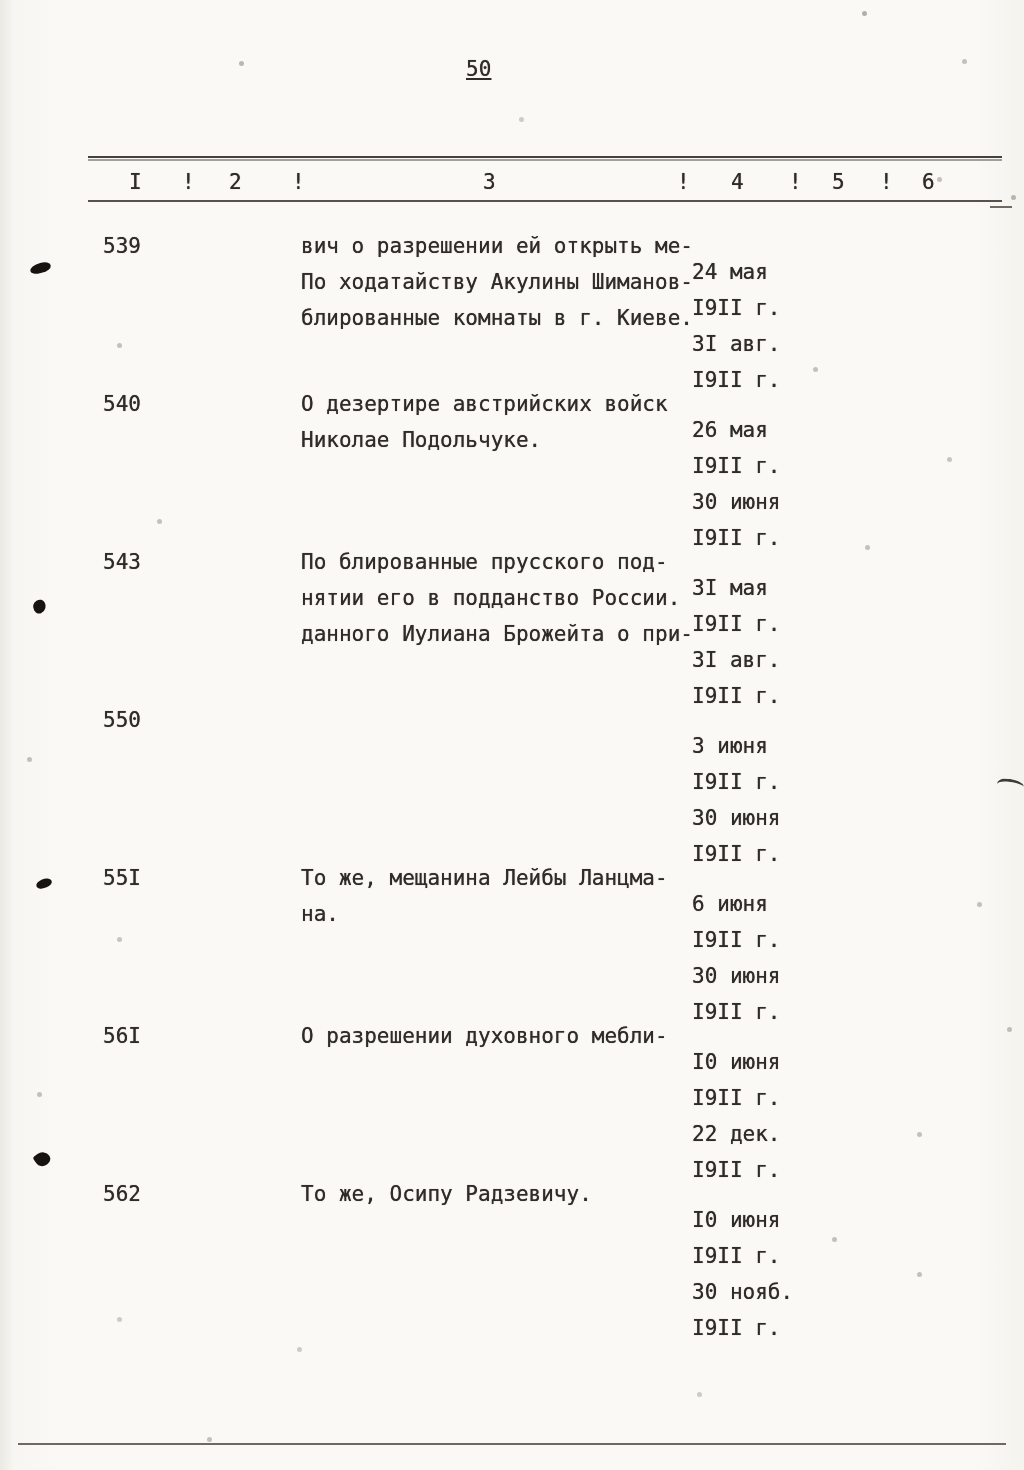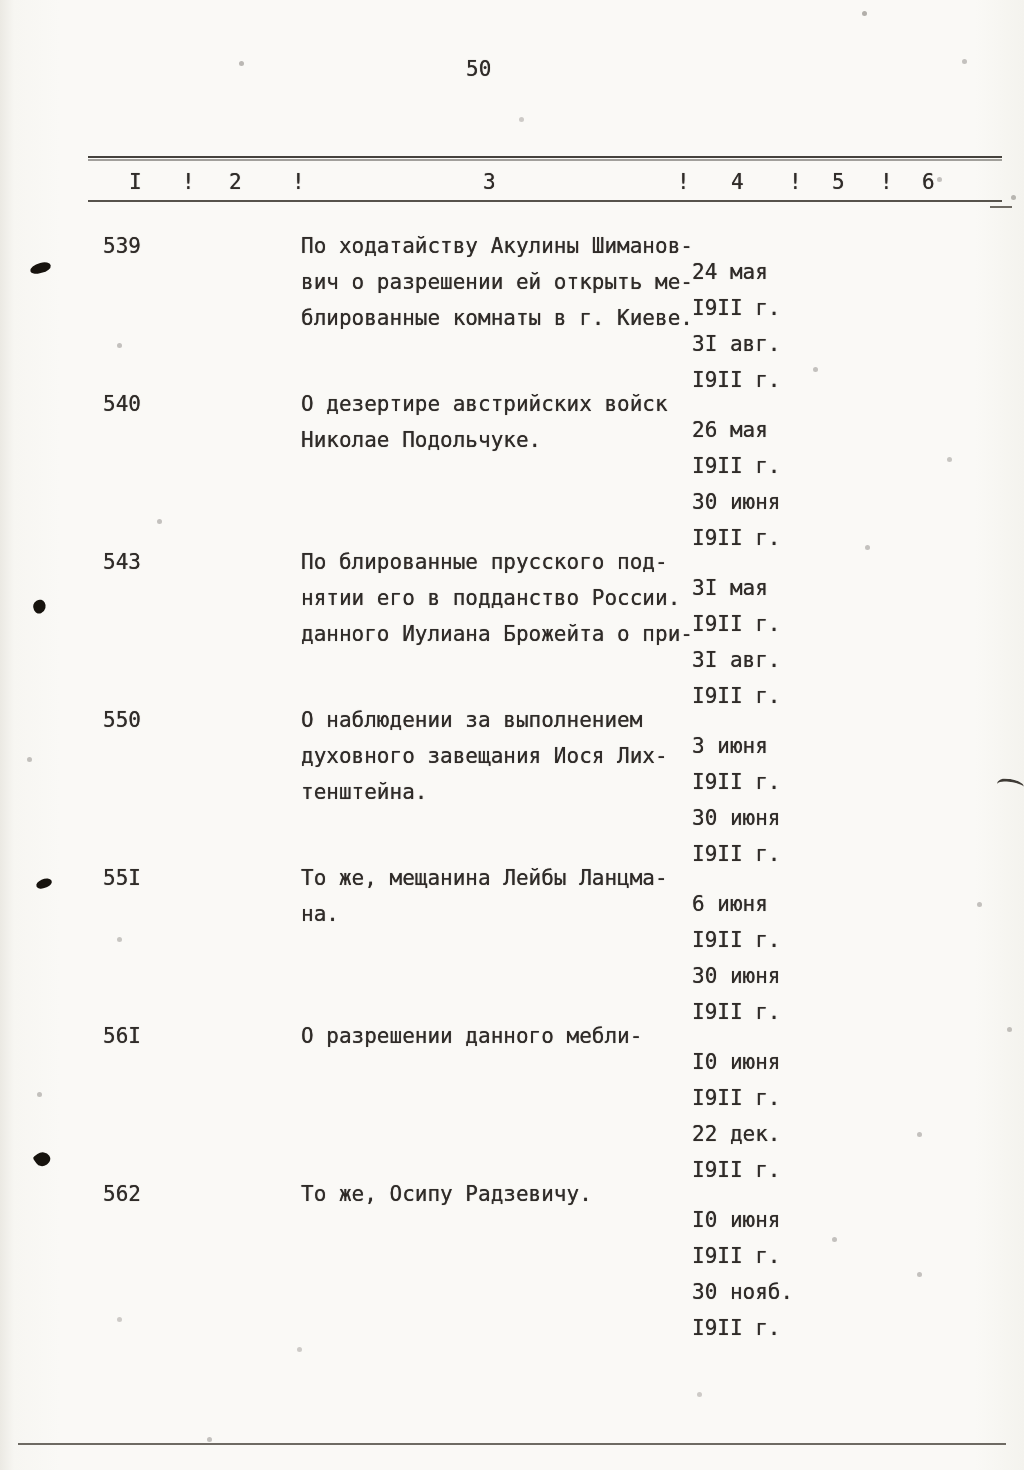--- a/index.html
+++ b/index.html
@@ -4,21 +4,21 @@
 <style>
   * { box-sizing: border-box; }
   html, body { margin: 0; padding: 0; }
   body {
     width: 1024px; height: 1470px;
     position: relative; overflow: hidden;
     background: linear-gradient(90deg, #ebe9e3 0px, #f7f6f2 14px, #faf9f6 60px, #faf9f6 975px, #f4f3ee 1024px);
     font-family: "DejaVu Sans Mono", "Liberation Mono", monospace;
     color: #2f2b28;
   }
-  .typed { text-shadow: 0 0 0.7px rgba(47,43,40,0.85); }
+  .typed { text-shadow: 0 0 0.7px rgba(47,43,40,0.85); text-decoration: underline; }
 
   .page-number { position: absolute; top: 57px; left: 466px; font-size: 21px; }
 
   .rule { position: absolute; }
   .rule-top { left: 88px; top: 156px; width: 914px; height: 2px; background:#45423d;
               box-shadow: 0 3px 0 rgba(74,71,66,0.5); }
   .rule-mid { left: 88px; top: 200px; width: 914px; height: 2px; background:#57534c; }
   .rule-notch { left: 990px; top: 206px; width: 22px; height: 2px; background:#6e6a63; }
   .rule-bottom { left: 18px; top: 1443px; width: 988px; height: 2px; background:#6e6a63; }
 
@@ -78,22 +78,22 @@
       <span style="left: 880px;">!</span>
       <span style="left: 922px;">6</span>
     </div>
   <div class="rule rule-mid"></div>
   <div class="rule rule-notch"></div>
 
   <div class="entries typed">
       <div class="entry">
         <div class="entry-number line">539</div>
         <div class="entry-desc">
+          <div class="line">вич о разрешении ей открыть ме-</div>
           <div class="line">По ходатайству Акулины Шиманов-</div>
-          <div class="line">вич о разрешении ей открыть ме-</div>
           <div class="line">блированные комнаты в г. Киеве.</div>
         </div>
         <div class="entry-dates">
           <div class="line">24 мая</div>
           <div class="line">I9II г.</div>
           <div class="line">3I авг.</div>
           <div class="line">I9II г.</div>
         </div>
       </div>
       <div class="entry">
@@ -118,25 +118,20 @@
         </div>
         <div class="entry-dates">
           <div class="line">3I мая</div>
           <div class="line">I9II г.</div>
           <div class="line">3I авг.</div>
           <div class="line">I9II г.</div>
         </div>
       </div>
       <div class="entry">
         <div class="entry-number line">550</div>
-        <div class="entry-desc">
-          <div class="line">О наблюдении за выполнением</div>
-          <div class="line">духовного завещания Иося Лих-</div>
-          <div class="line">тенштейна.</div>
-        </div>
         <div class="entry-dates">
           <div class="line">3 июня</div>
           <div class="line">I9II г.</div>
           <div class="line">30 июня</div>
           <div class="line">I9II г.</div>
         </div>
       </div>
       <div class="entry">
         <div class="entry-number line">55I</div>
         <div class="entry-desc">
@@ -146,21 +141,21 @@
         <div class="entry-dates">
           <div class="line">6 июня</div>
           <div class="line">I9II г.</div>
           <div class="line">30 июня</div>
           <div class="line">I9II г.</div>
         </div>
       </div>
       <div class="entry">
         <div class="entry-number line">56I</div>
         <div class="entry-desc">
-          <div class="line">О разрешении данного мебли-</div>
+          <div class="line">О разрешении духовного мебли-</div>
         </div>
         <div class="entry-dates">
           <div class="line">I0 июня</div>
           <div class="line">I9II г.</div>
           <div class="line">22 дек.</div>
           <div class="line">I9II г.</div>
         </div>
       </div>
       <div class="entry">
         <div class="entry-number line">562</div>

